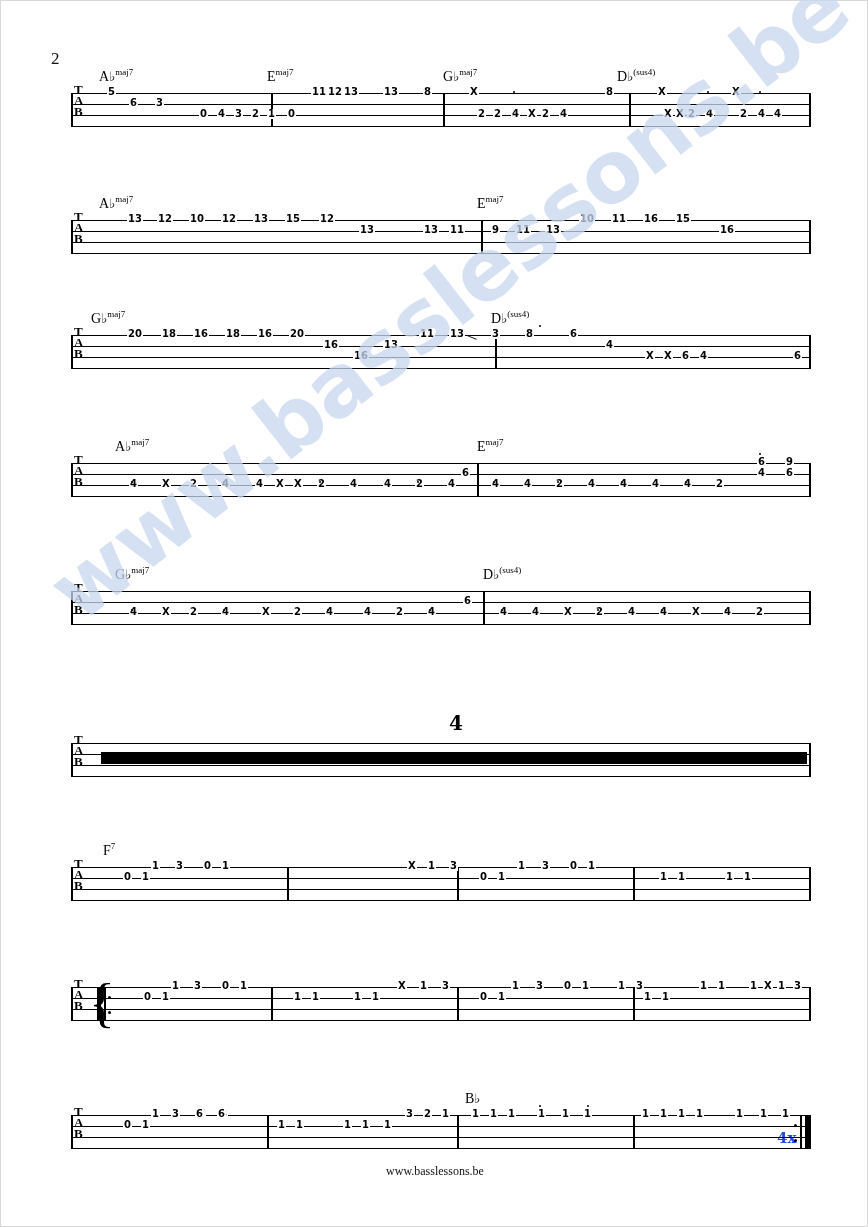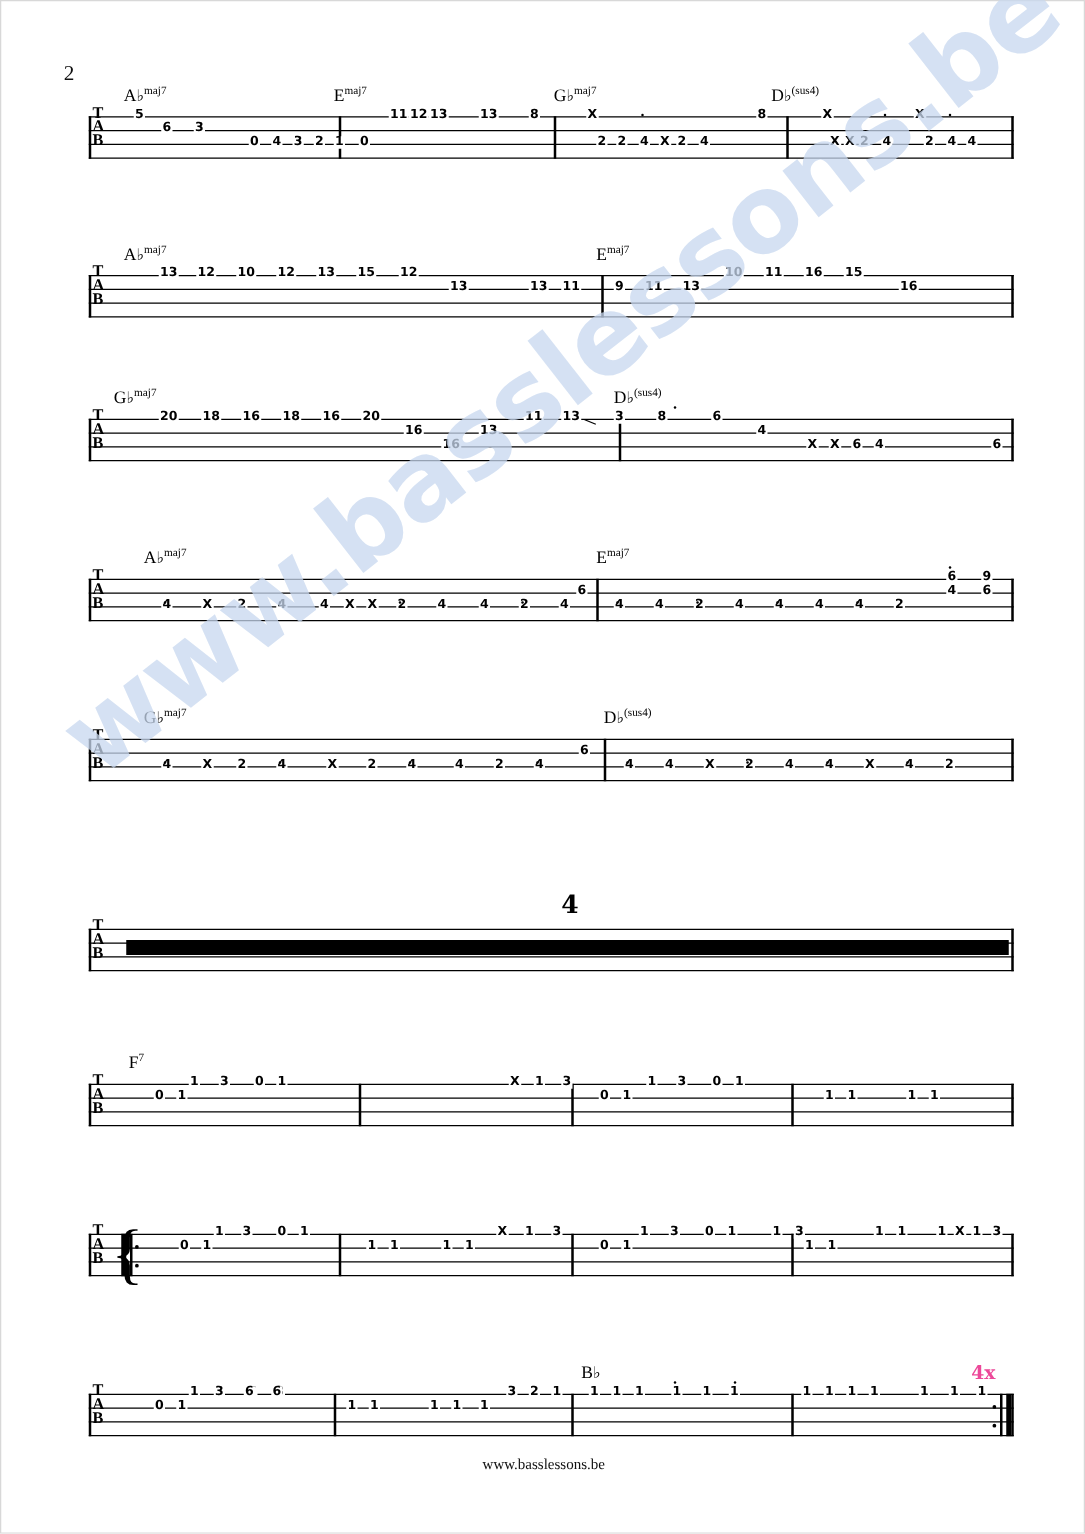--- a/index.html
+++ b/index.html
@@ -116,21 +116,21 @@
   }
   .repeat-end{
     position:absolute;top:2px;left:722px;
   }
   .repeat-end .thick{position:absolute;left:12px;top:2px;width:4px;height:34px;background:#000;}
   .repeat-end .thin{position:absolute;left:7px;top:2px;width:1.5px;height:34px;background:#000;}
   .repeat-end .d1{position:absolute;left:1px;top:11px;width:3px;height:3px;border-radius:50%;background:#000;}
   .repeat-end .d2{position:absolute;left:1px;top:26px;width:3px;height:3px;border-radius:50%;background:#000;}
   .times{
     position:absolute;
-    font-family:"DejaVu Serif", serif;font-weight:bold;font-size:15px;color:#ec4899;
+    font-family:"DejaVu Serif", serif;font-weight:bold;font-size:15px;color:#1d4ed8;margin-top:40px;
   }
 </style>
 </head>
 <body>
 
 <div class="page">
 
   <div class="pagenum">2</div>
 
   <div class="watermark">

